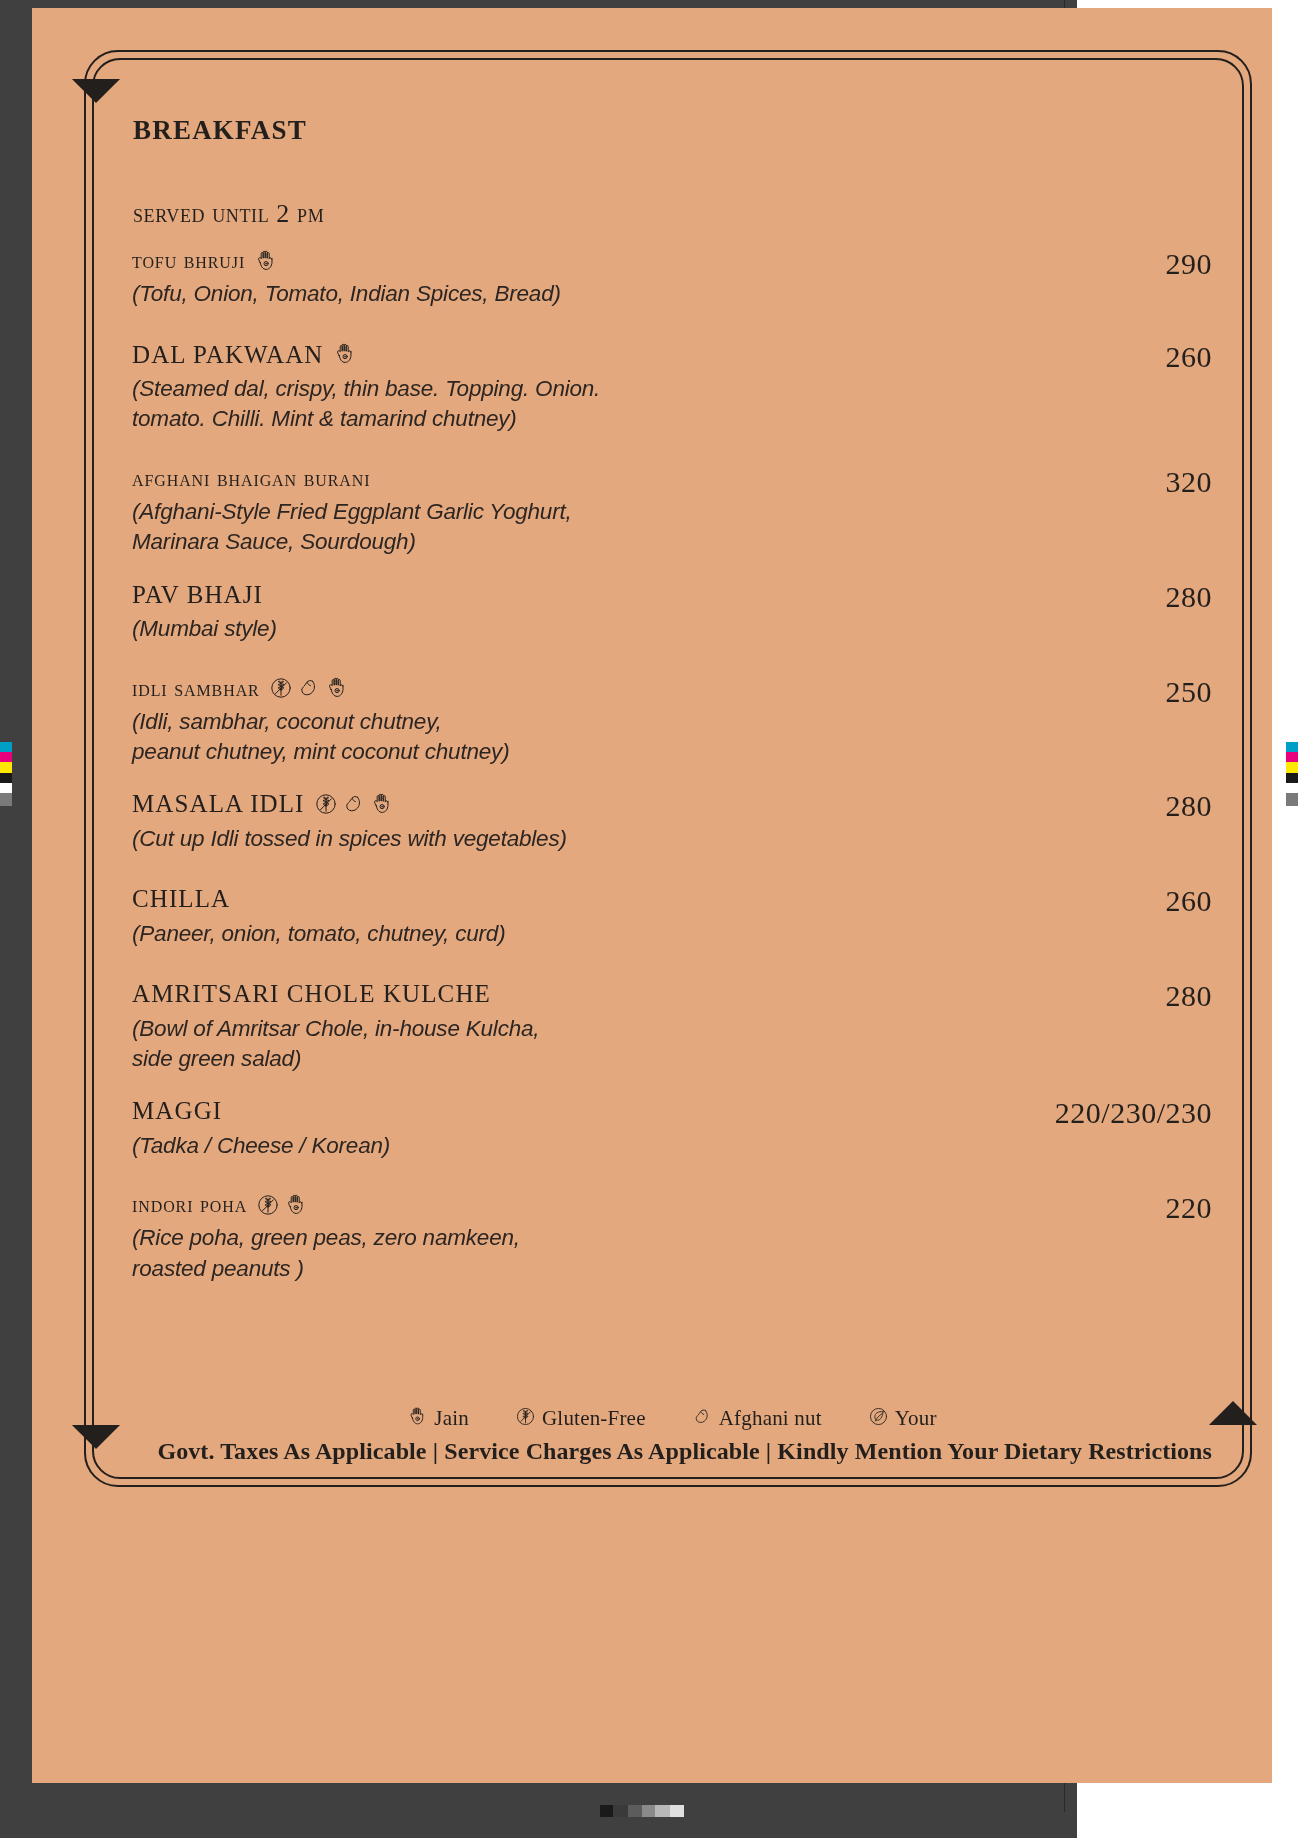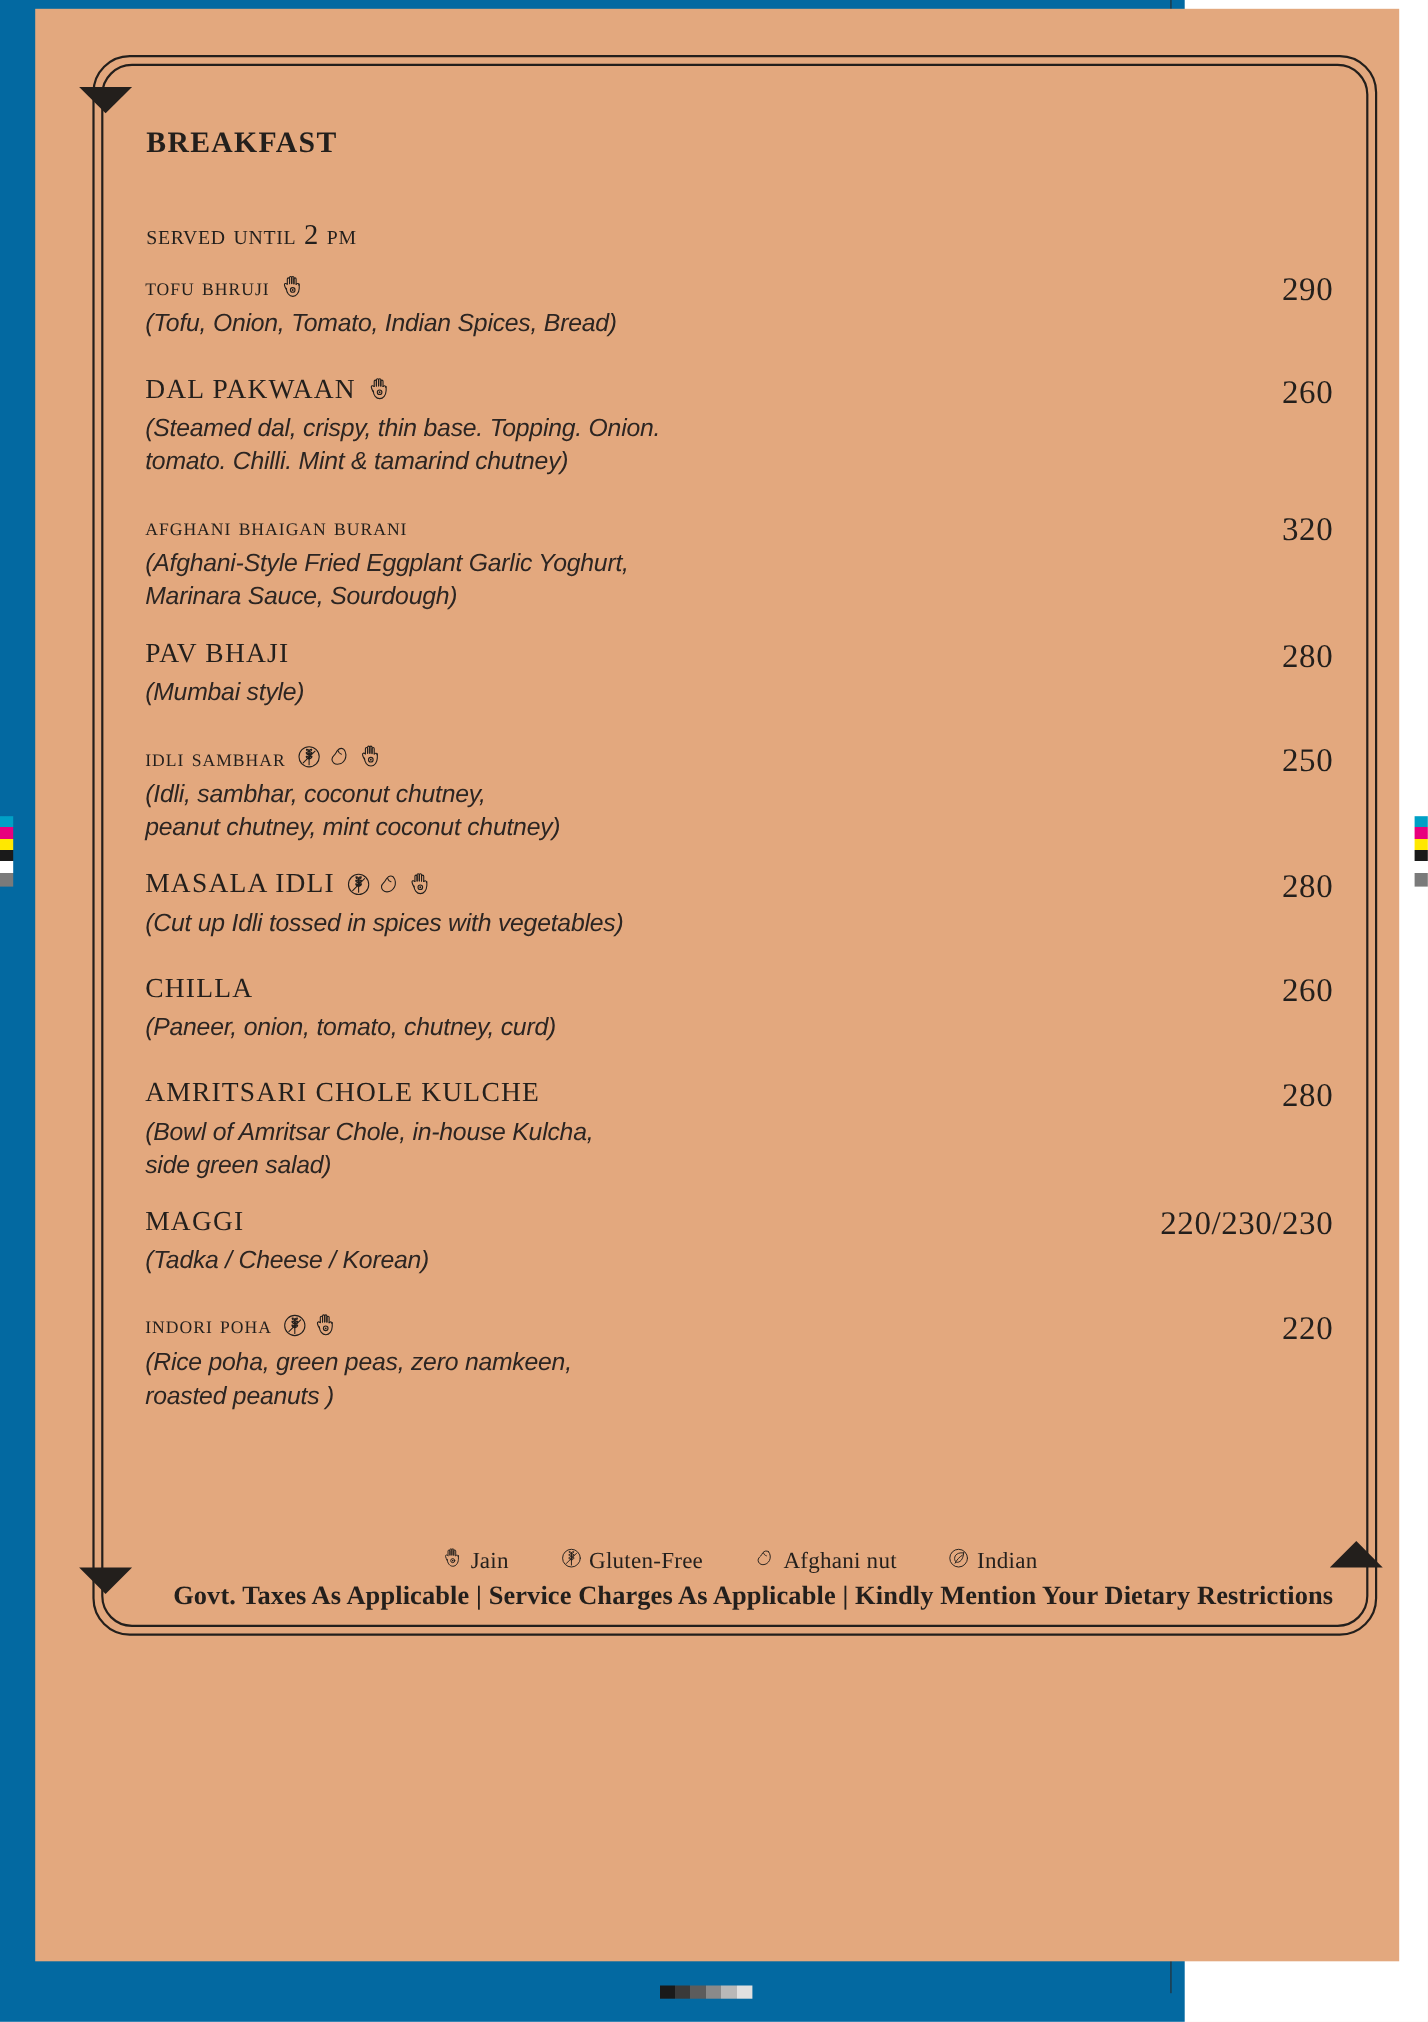--- a/index.html
+++ b/index.html
@@ -13,21 +13,21 @@
     font-family: "Liberation Serif", serif;
     overflow: hidden;
     position: relative;
   }
 
   
   .scan-page {
     position: absolute;
     left: 0; top: 0;
     width: 1077px; height: 1838px;
-    background: #0369a1;
+    background: #404040;
   }
   .paper {
     position: absolute;
     left: 32px;
     top: 8px;
     width: 1240px;
     height: 1775px;
     background: #e3a87e;
   }
   
@@ -521,20 +521,20 @@
             <span>Afghani nut</span>
           </div>
           <div class="legend-item">
             <span class="diet-icon">
               <svg width="21" height="21" viewBox="0 0 24 24" fill="none" stroke="#231f1c" stroke-width="1" stroke-linecap="round" stroke-linejoin="round">
       <circle cx="12" cy="12" r="9.2"></circle>
       <path d="M17.2 6.6c-5.6-.9-9.4 1.8-9.4 5.8 0 1.6.7 3 1.9 3.9 3.4.5 7.1-2.6 7.5-9.7z"></path>
       <path d="M8.3 17.2c1.7-3.4 4.3-6.3 7.5-8.2"></path>
     </svg>
             </span>
-            <span>Indian</span>
+            <span>Your</span>
           </div>
         </div>
       <div class="footer-note">Govt. Taxes As Applicable | Service Charges As Applicable | Kindly Mention Your Dietary Restrictions</div>
     </div>
 
   </div>
 </div>
 
 </body></html>

